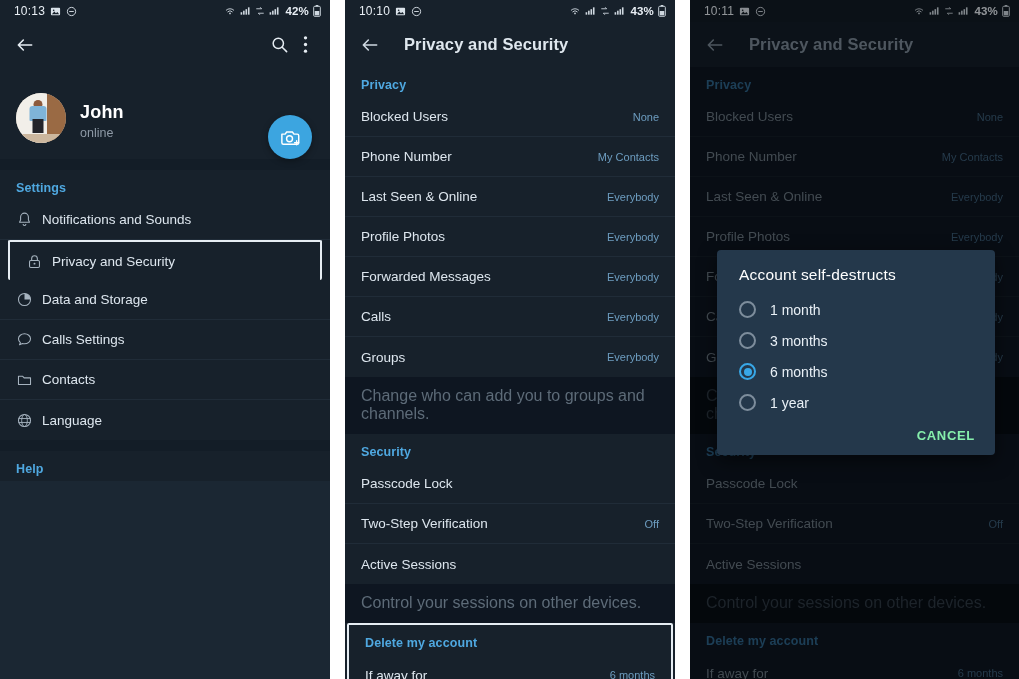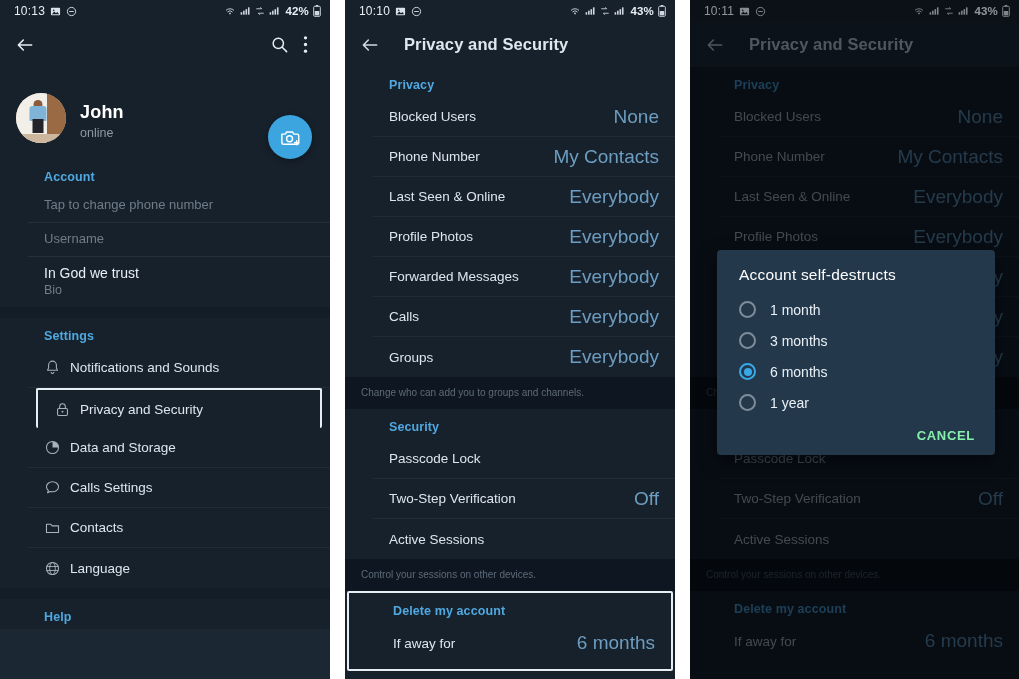--- a/index.html
+++ b/index.html
@@ -94,21 +94,21 @@
     cursor: pointer;
   }
 
   
   .section-head {
     color: #4fa8e0; font-size: 12.5px; font-weight: 700;
     padding: 11px 16px 5px 16px;
     letter-spacing: .1px;
   }
   .phone-3 .section-head { color: #2e648b; }
-  .block { background: #17212b; padding-left: 28px; }
+  .block { background: #17212b; }
   .phone-3 .block { background: #0e1621; }
   .divider-gap { height: 9px; background: #0e1621; }
   .phone-1 .divider-gap { height: 11px; background: #131d27; }
 
   .field {
     padding: 8px 16px 10px 16px;
     border-bottom: 1px solid #232f3b;
   }
   .field-value { color: #e7eef5; font-size: 14px; }
   .field-sub { color: #6f7d8a; font-size: 12.5px; margin-top: 2px; }
@@ -118,28 +118,28 @@
     display: flex; align-items: center;
     padding: 0 16px;
     height: 40px;
     border-bottom: 1px solid #202c38;
     cursor: pointer;
   }
   .phone-3 .row { border-bottom: 1px solid #141e28; }
   .row .ico { width: 26px; flex: none; display: flex; align-items: center; }
   .row .label { color: #dde6ee; font-size: 13.5px; margin-left: 8px; }
   .phone-3 .row .label { color: #6b7883; }
-  .row .val { margin-left: auto; color: #6d9dc0; font-size: 19px; }
+  .row .val { margin-left: auto; color: #6d9dc0; font-size: 11px; }
   .phone-3 .row .val { color: #3c5e79; }
   .row.nav .label { margin-left: 0; }
 
   .hint {
     background: #0e1621;
     color: #5d6b78;
-    font-size: 10px;
+    font-size: 16px;
     padding: 10px 16px 11px 16px;
   }
   .phone-3 .hint { background: #070d14; color: #2f3a45; }
 
   
   .hl {
     border: 2px solid #e6edf3;
     border-radius: 2px;
   }
   .hl-row {
@@ -294,33 +294,20 @@
       </div>
       <div class="fab">
         <svg class="svg-i" width="23" height="23" viewBox="0 0 24 24">
           <path d="M3 8.5h3.4L8 6.3h6L15.6 8.5H19a1.6 1.6 0 011.6 1.6v7.3A1.6 1.6 0 0119 19H4.6A1.6 1.6 0 013 17.4V8.5z" fill="none" stroke="#ffffff" stroke-width="1.5" stroke-linejoin="round"></path>
           <circle cx="11" cy="13.3" r="3.1" fill="none" stroke="#ffffff" stroke-width="1.5"></circle>
           <path d="M18.4 15.4v4.2M16.3 17.5h4.2" stroke="#ffffff" stroke-width="1.5" stroke-linecap="round"></path>
         </svg>
       </div>
     </div>
 
-    <div class="block">
-      <div class="section-head">Account</div>
-      <div class="field">
-        <div class="field-placeholder">Tap to change phone number</div>
-      </div>
-      <div class="field">
-        <div class="field-placeholder">Username</div>
-      </div>
-      <div class="field" style="border-bottom:none">
-        <div class="field-value">In God we trust</div>
-        <div class="field-sub">Bio</div>
-      </div>
-    </div>
 
     <div class="divider-gap"></div>
 
     <div class="block">
       <div class="section-head">Settings</div>
 
       <div class="row nav">
         <span class="ico">
           <svg class="svg-i" width="17" height="17" viewBox="0 0 24 24">
               <path d="M12 3a5.5 5.5 0 00-5.5 5.5v4L5 16h14l-1.5-3.5v-4A5.5 5.5 0 0012 3z" fill="none" stroke="#a6b3bf" stroke-width="1.5" stroke-linejoin="round"></path>

